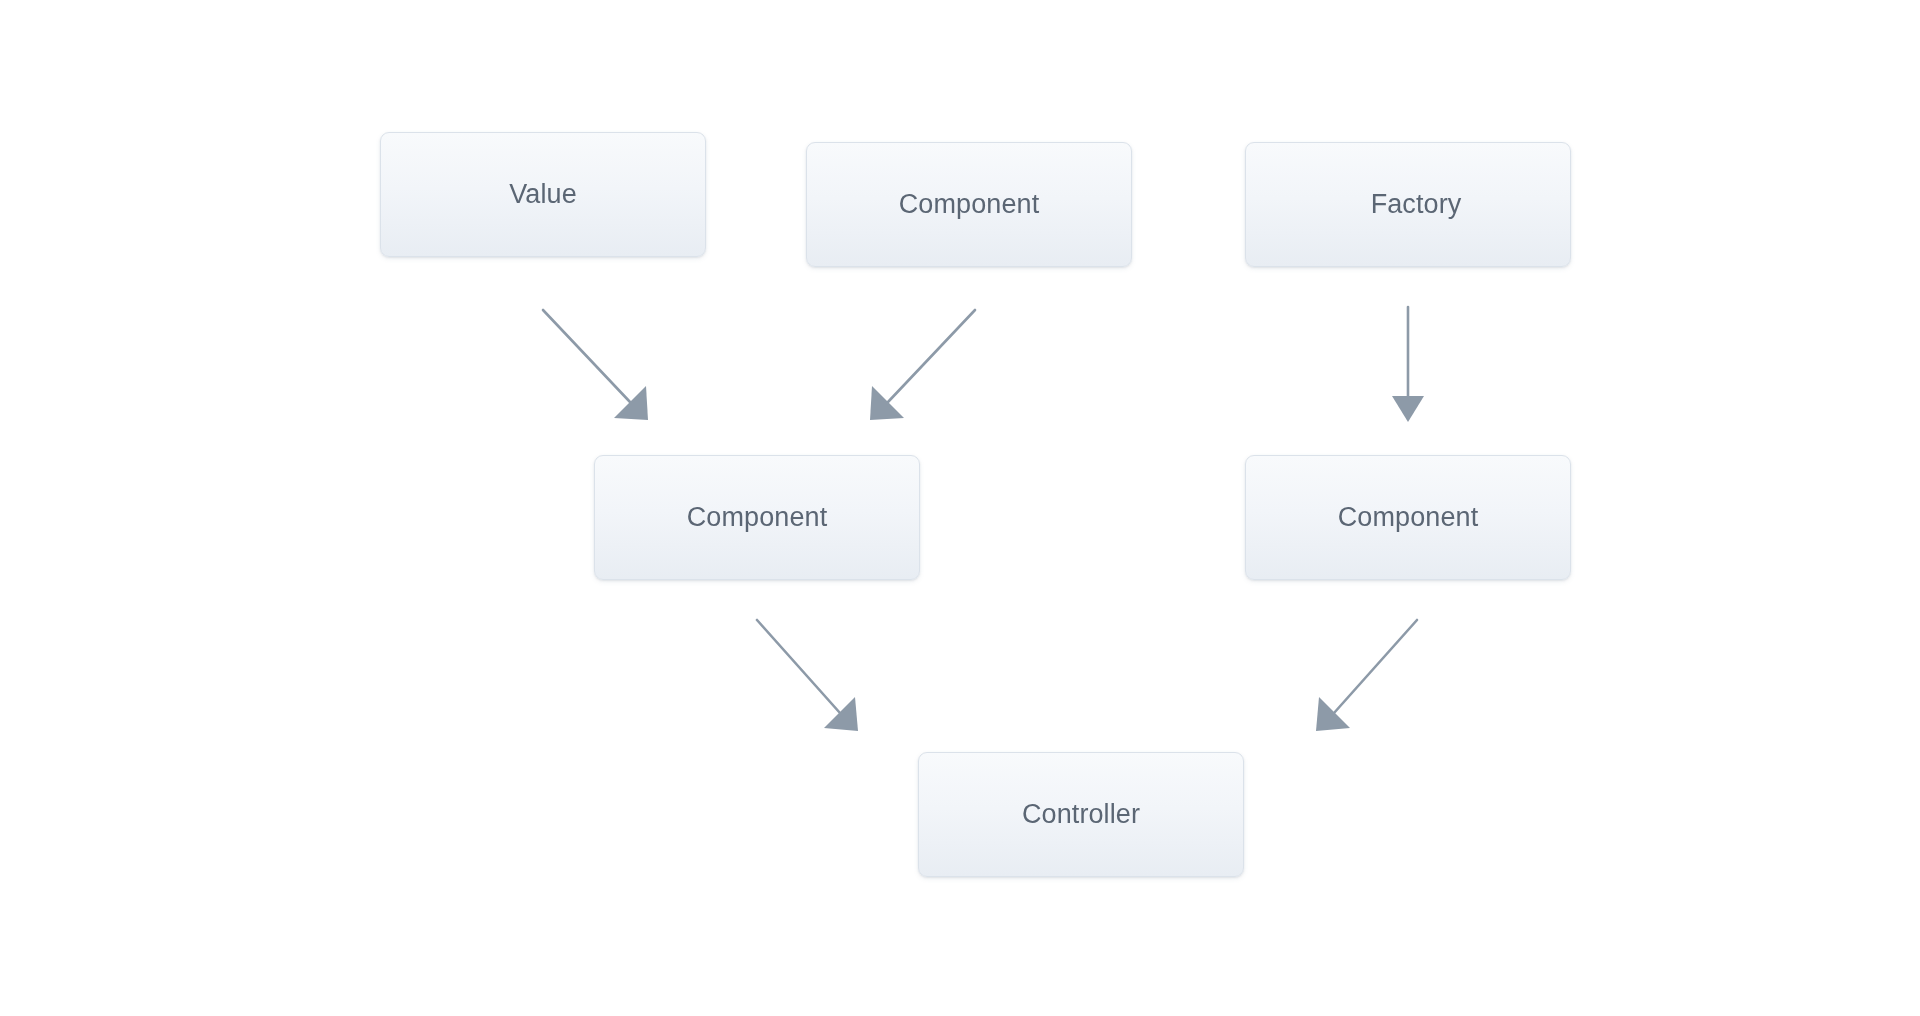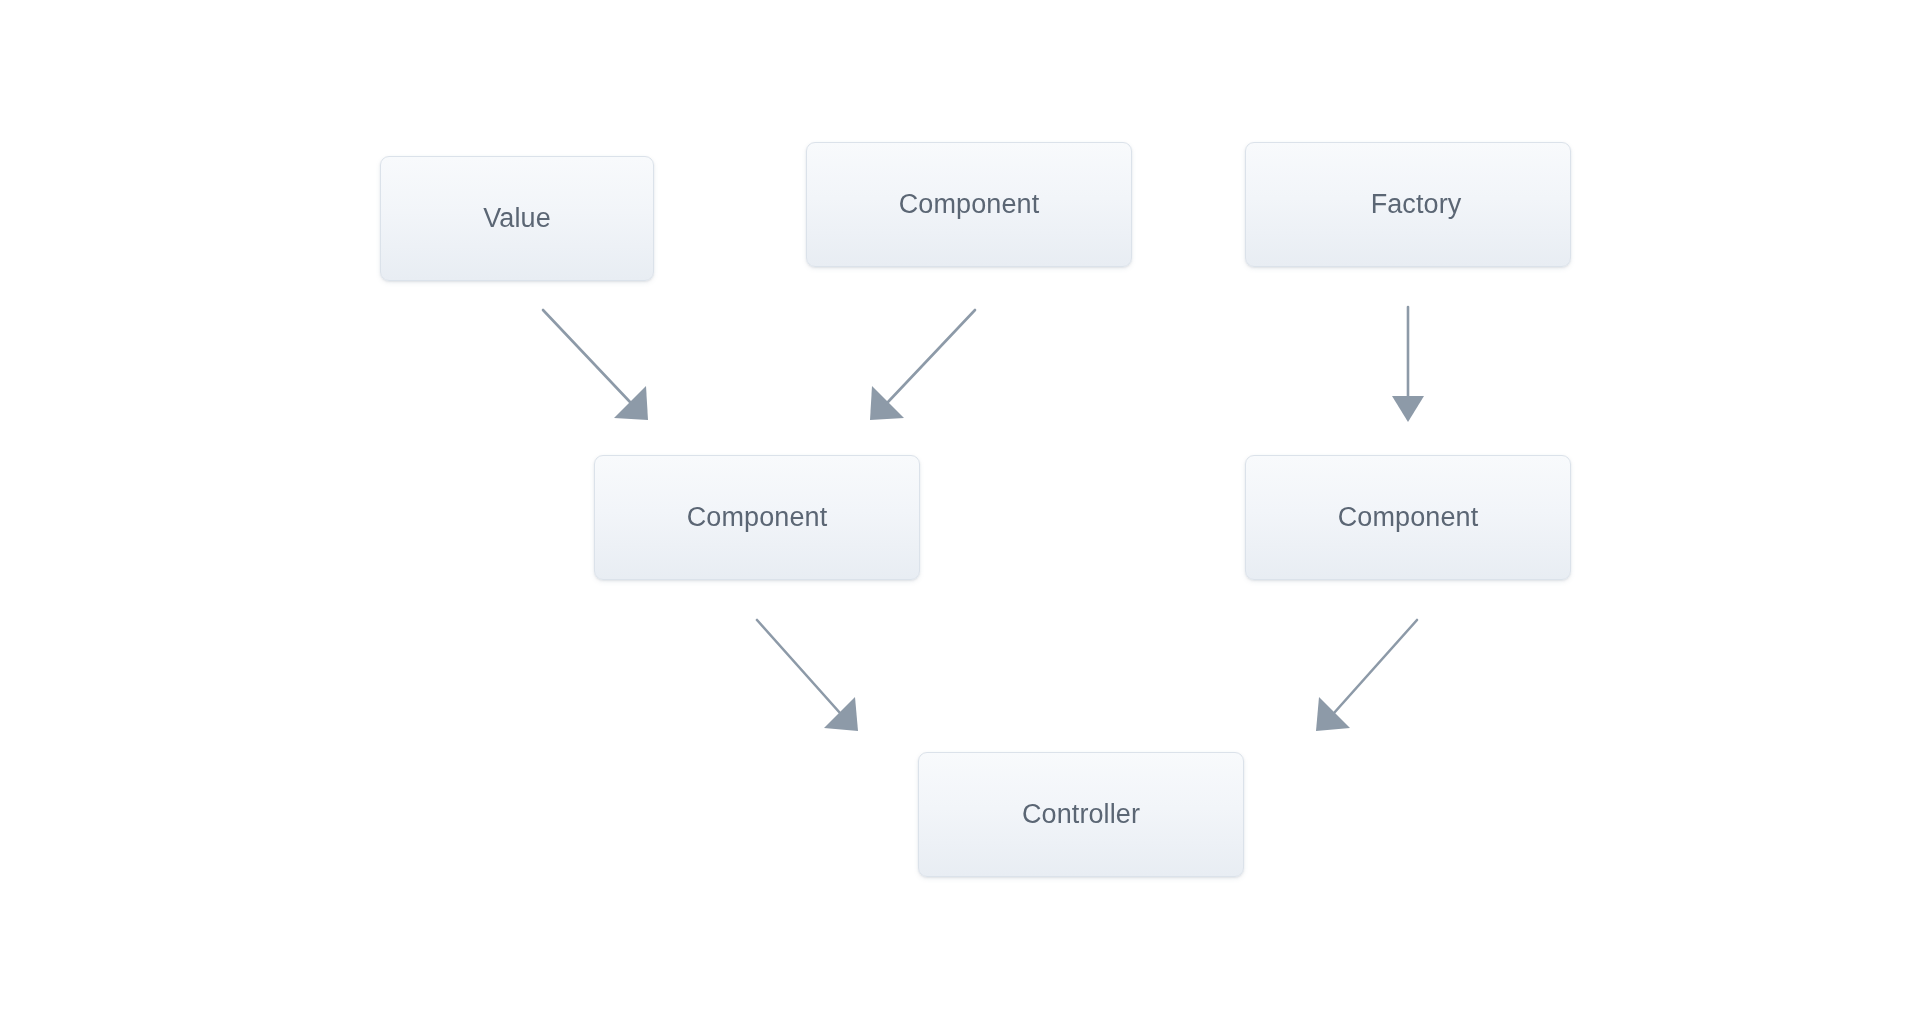--- a/index.html
+++ b/index.html
@@ -86,21 +86,21 @@
         <path d="M 858 731 L 824 728 L 855 697 Z" fill="#8d9aa8"></path>
       </g>
 
       <g>
         <line x1="1417" y1="620" x2="1334" y2="713" stroke="#8d9aa8" stroke-width="2.6" stroke-linecap="round"></line>
         <path d="M 1316 731 L 1350 728 L 1319 697 Z" fill="#8d9aa8"></path>
       </g>
     </g>
   </svg>
 
-  <div class="node" style="left:380px; top:156px; width:274px; height:125px;">
+  <div class="node" style="left:380px; top:132px; width:326px; height:125px;">
     <span class="node-label">Value</span>
   </div>
 
   <div class="node" style="left:806px; top:142px; width:326px; height:125px;">
     <span class="node-label">Component</span>
   </div>
 
   <div class="node" style="left:1245px; top:142px; width:326px; height:125px;padding-left:16px;">
     <span class="node-label">Factory</span>
   </div>

